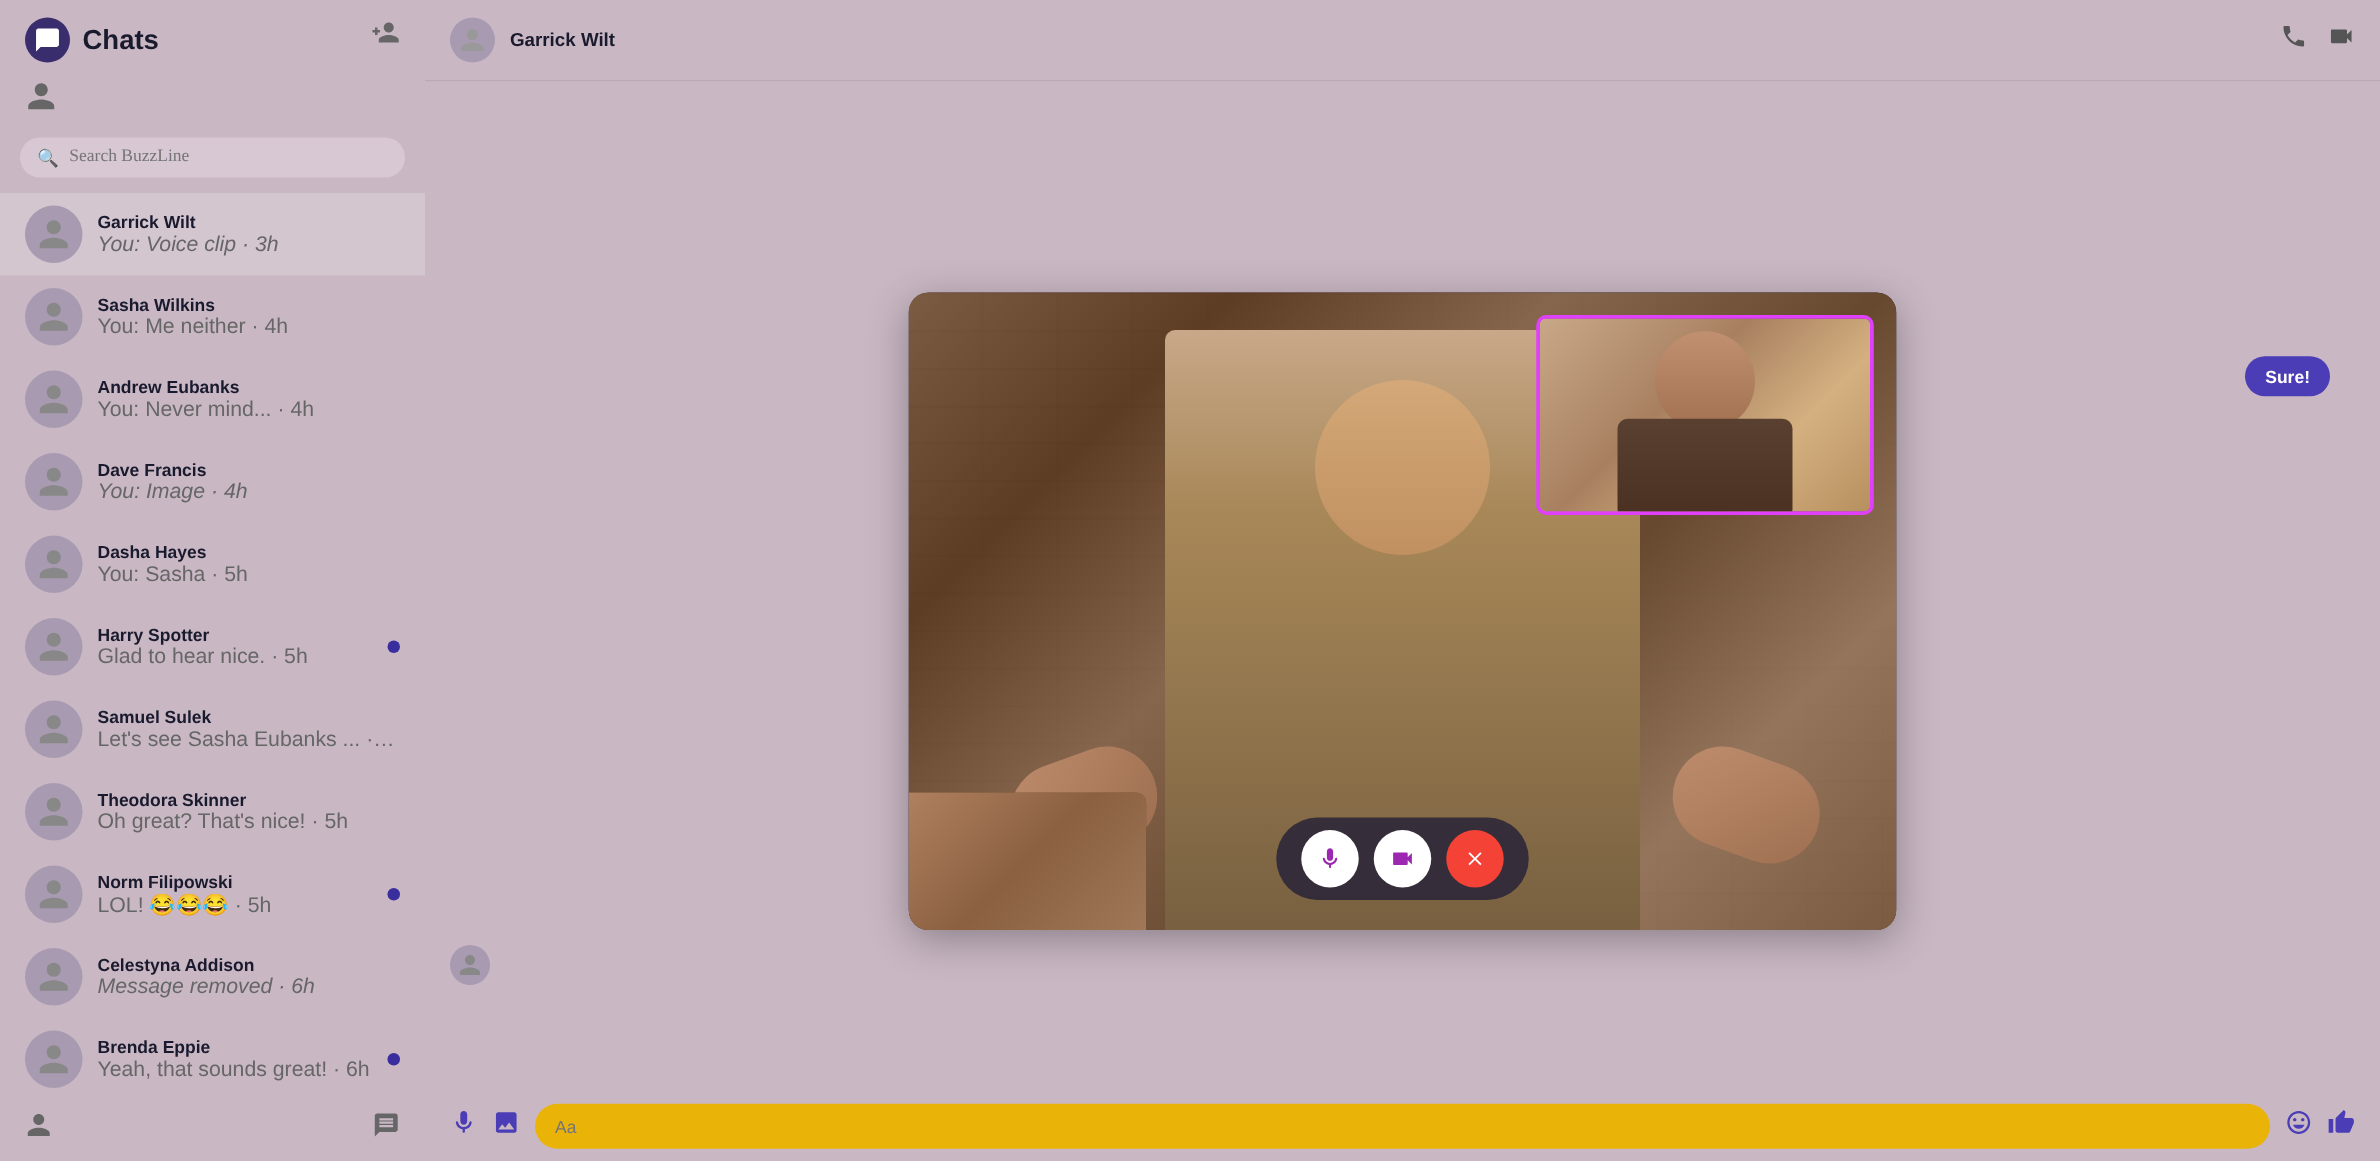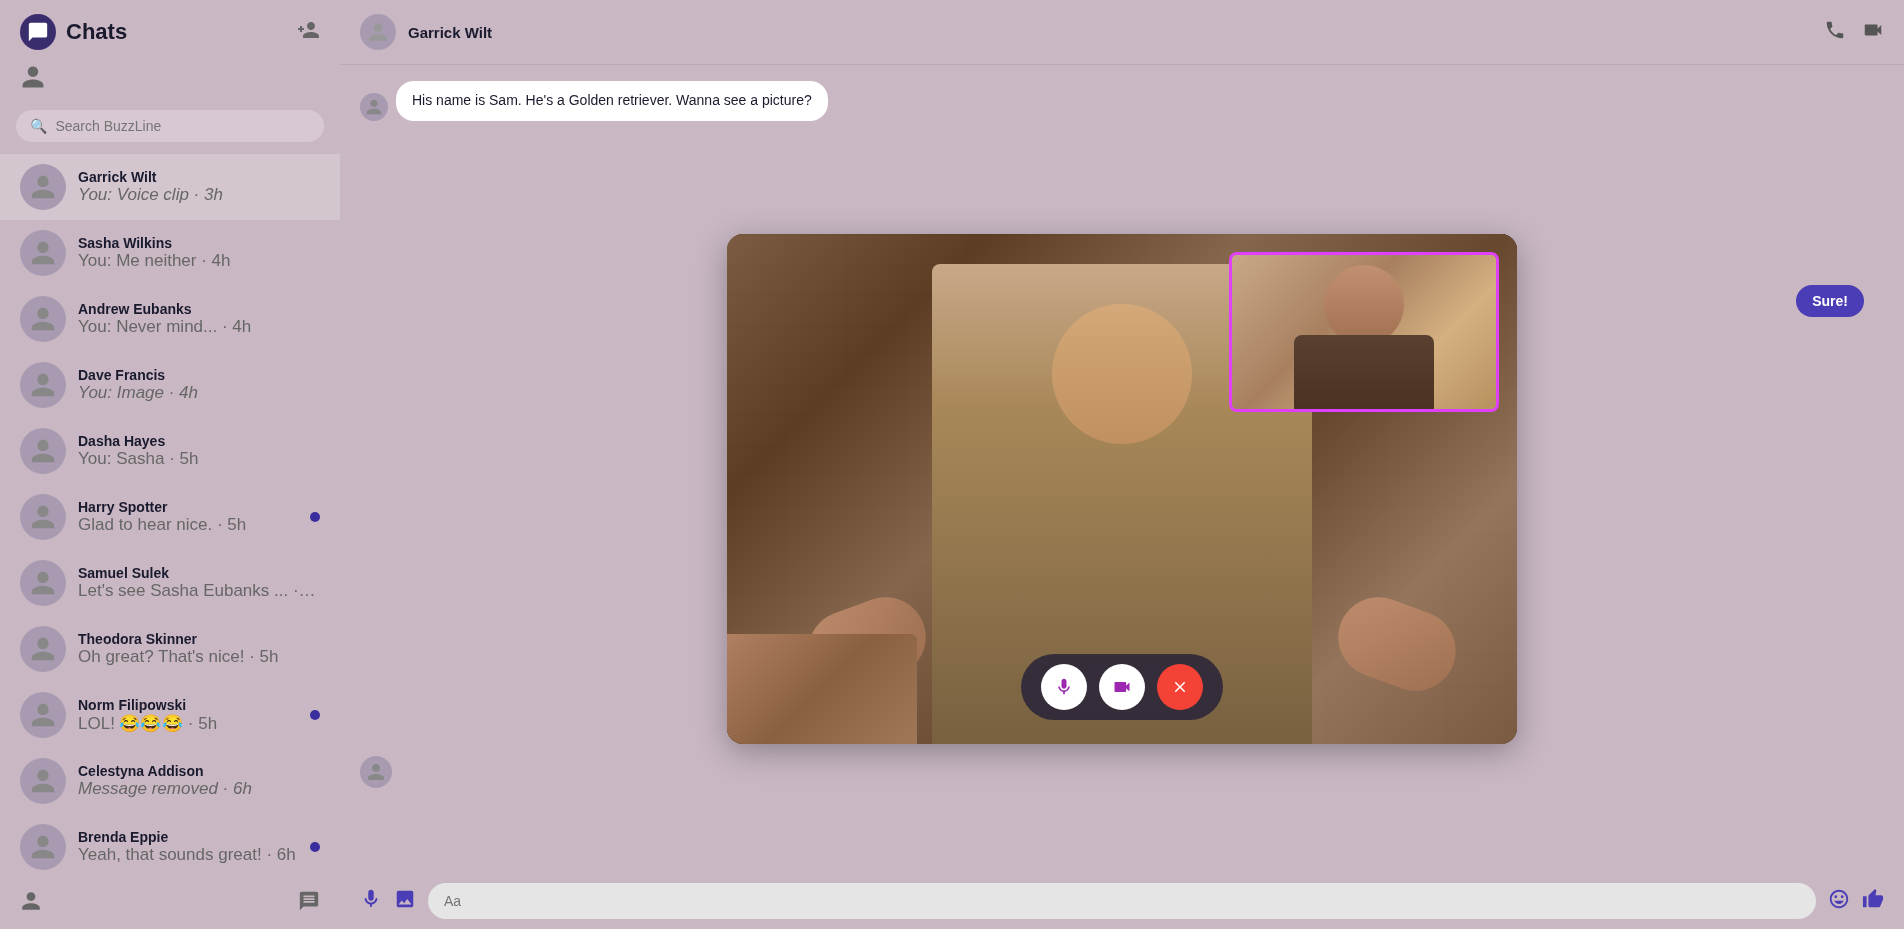--- a/index.html
+++ b/index.html
@@ -18,21 +18,20 @@
       min-width: 340px;
       background: #c9b8c4;
       display: flex;
       flex-direction: column;
       height: 100%;
       position: relative;
     }
 
     .sidebar-header {
       display: flex;
-      align-items: center;
       justify-content: space-between;
       padding: 14px 20px 10px 20px;
     }
 
     .sidebar-title-area {
       display: flex;
       align-items: center;
       gap: 10px;
     }
 
@@ -76,20 +75,21 @@
       gap: 8px;
     }
 
     .search-box input {
       border: none;
       background: transparent;
       outline: none;
       font-size: 14px;
       color: #be185d;
       width: 100%;
+      font-family: Liberation Serif, serif;
     }
 
     .search-icon {
       color: #888;
       font-size: 14px;
     }
 
     .chat-list {
       flex: 1;
       overflow-y: auto;
@@ -393,21 +393,21 @@
     }
 
     .input-icon {
       color: #4a3db5;
       font-size: 20px;
       cursor: pointer;
     }
 
     .message-input {
       flex: 1;
-      background: #e5e5e5;
+      background: #eab308;
       border: none;
       border-radius: 20px;
       padding: 10px 16px;
       font-size: 14px;
       outline: none;
       color: #555;
     }
 
     .send-icons {
       display: flex;
@@ -626,30 +626,20 @@
       <div class="header-action-icon">
         <svg width="22" height="22" viewBox="0 0 24 24" fill="#555">
           <path d="M17 10.5V7c0-.55-.45-1-1-1H4c-.55 0-1 .45-1 1v10c0 .55.45 1 1 1h12c.55 0 1-.45 1-1v-3.5l4 4v-11l-4 4z"></path>
         </svg>
       </div>
     </div>
   </div>
 
   <div class="messages-area">
 
-    <div style="display:flex; align-items:flex-end; gap:8px;">
-      <div class="msg-avatar" style="width:28px;height:28px;border-radius:50%;background:#a89ab0;flex-shrink:0;display:flex;align-items:center;justify-content:center;">
-        <svg width="18" height="18" viewBox="0 0 24 24" fill="#888">
-            <path d="M12 12c2.7 0 4.8-2.1 4.8-4.8S14.7 2.4 12 2.4 7.2 4.5 7.2 7.2 9.3 12 12 12zm0 2.4c-3.2 0-9.6 1.6-9.6 4.8v2.4h19.2v-2.4c0-3.2-6.4-4.8-9.6-4.8z"></path>
-          </svg>
-      </div>
-      <div class="message-bubble" style="background:white;color:#1a1a2e;">
-        <span>His name is Sam. He's a Golden retriever. Wanna see a picture?</span>
-      </div>
-    </div>
 
     <div class="video-call-container">
       <div class="video-main">
         <div class="video-main-bg">
 
           <div style="position:absolute;inset:0;background:linear-gradient(135deg,#7a5a40 0%,#5a3a20 20%,#8a6a50 40%,#6a4a30 60%,#9a7a60 80%,#7a5a40 100%);opacity:0.9;"></div>
 
           <div style="position:absolute;bottom:0;left:50%;transform:translateX(-50%);width:380px;height:480px;background:linear-gradient(180deg,#c8a888 0%,#a88858 30%,#786040 100%);border-radius:8px 8px 0 0;display:flex;align-items:center;justify-content:center;">
 
             <div style="position:absolute;top:40px;left:50%;transform:translateX(-50%);width:140px;height:140px;background:linear-gradient(180deg,#d4a878 0%,#c09060 100%);border-radius:50%;"></div>

